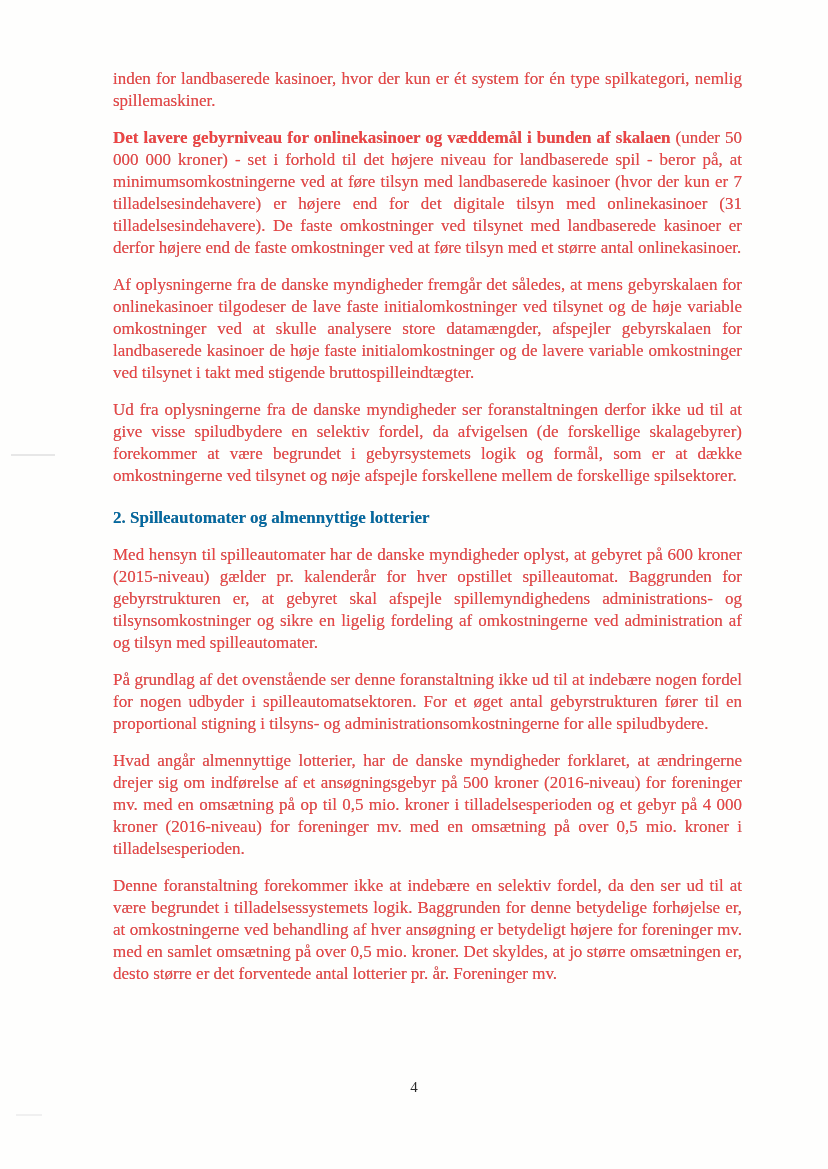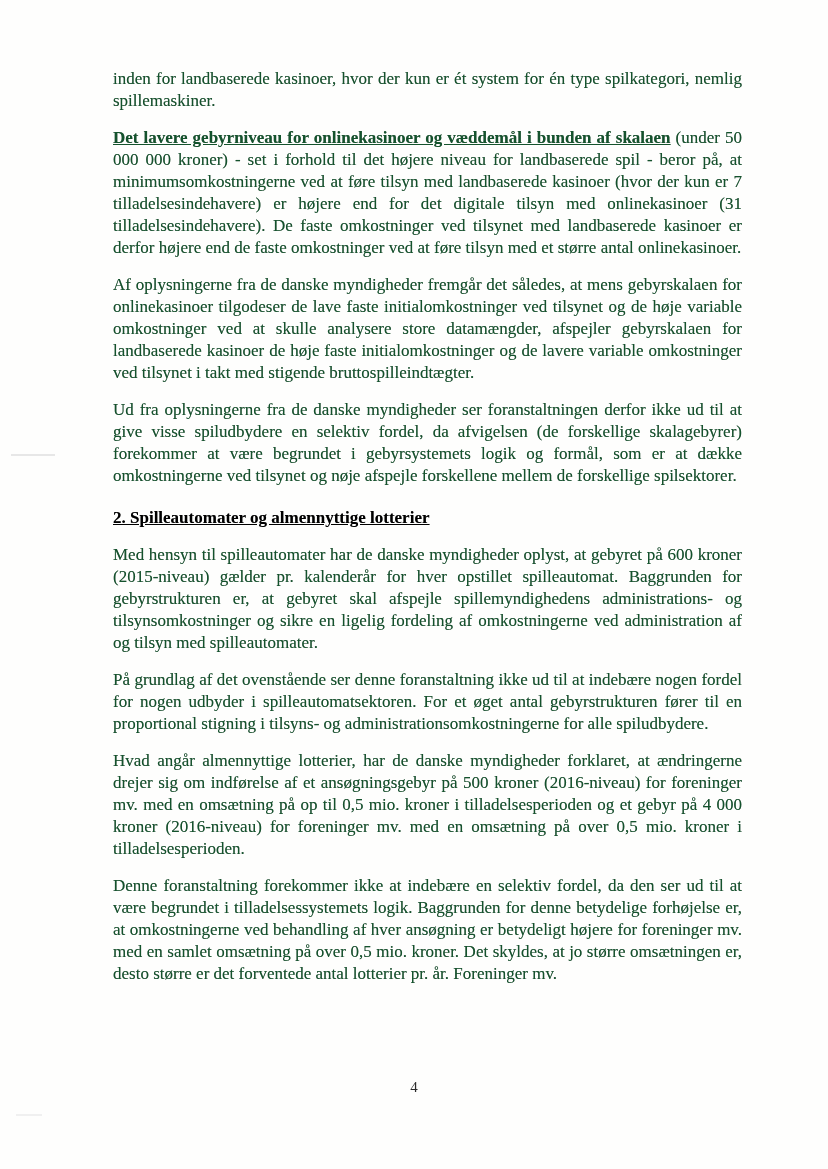--- a/index.html
+++ b/index.html
@@ -24,34 +24,34 @@
     position: absolute;
     left: 113px;
     top: 68px;
     width: 629px;
   }
   .para {
     margin: 0 0 15px 0;
     font-size: 17px;
     line-height: 22px;
     text-align: justify;
-    color: #14532d;
+    color: #ef4444;
     
     text-shadow: 0 0 0.4px rgba(30,30,30,0.45);
   }
   .heading {
     margin: 20px 0 15px 0;
     font-size: 17px;
     line-height: 22px;
     font-weight: bold;
     text-align: left;
-    color: #000000;
+    color: #0369a1;
     text-shadow: 0 0 0.4px rgba(30,30,30,0.45);
   }
-  .bold { font-weight: bold; text-decoration: underline; }
+  .bold { font-weight: bold; }
   .regular { font-weight: normal; }
   .footer {
     position: absolute;
     top: 1078px;
     left: 0;
     width: 828px;
     text-align: center;
     font-size: 15px;
     line-height: 18px;
     color: #2a2a2a;

